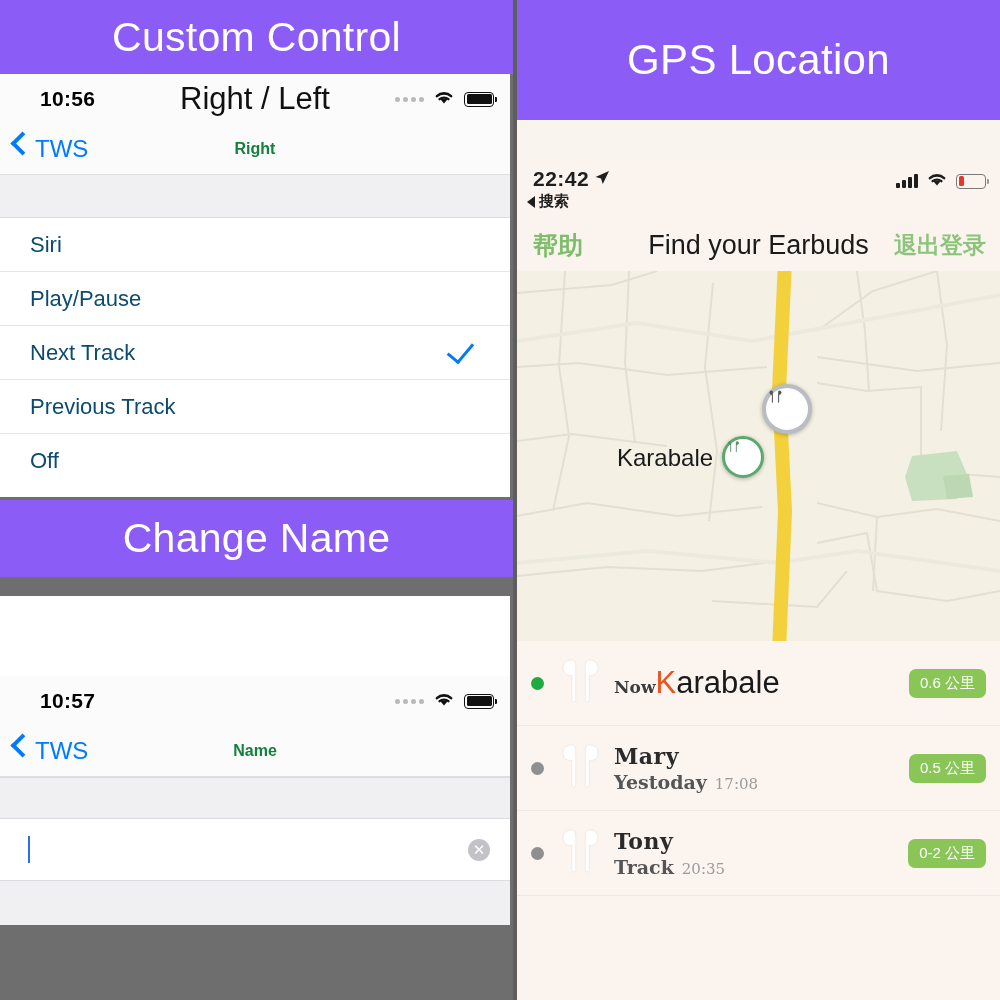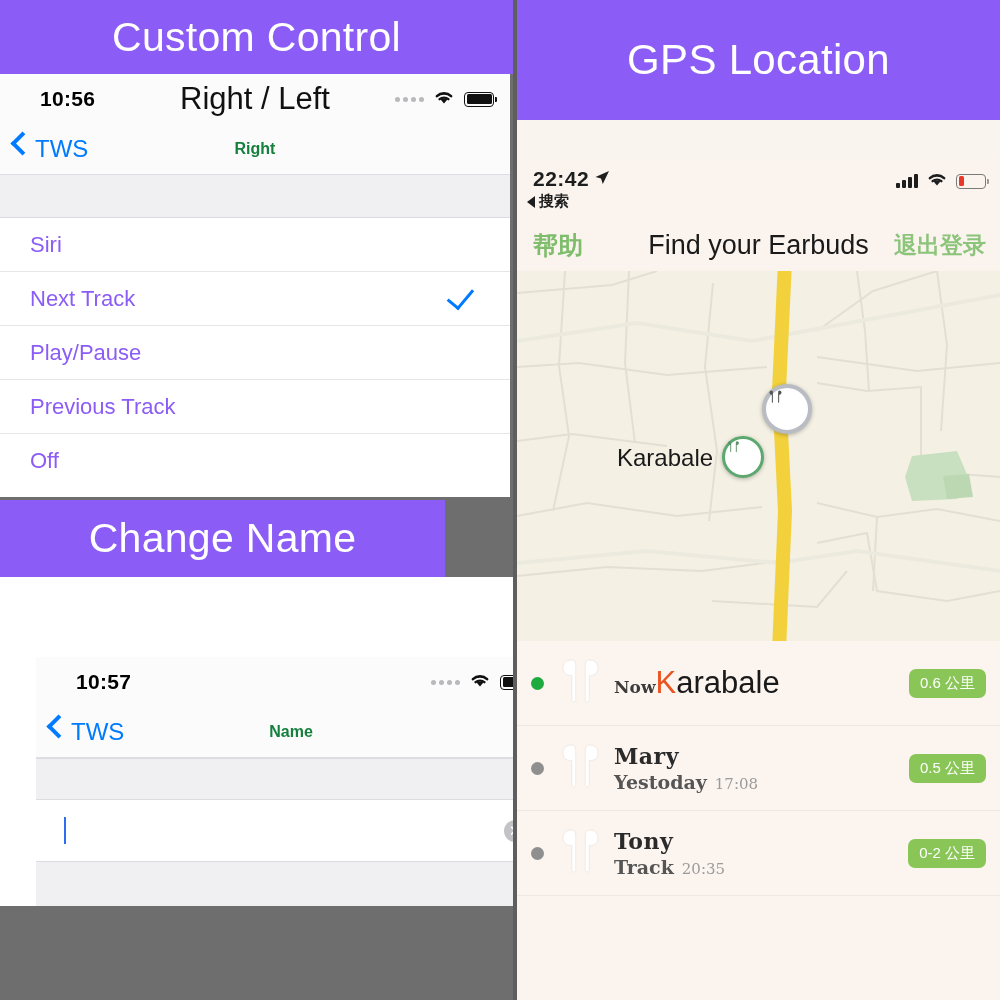--- a/index.html
+++ b/index.html
@@ -101,44 +101,43 @@
     font-size: 16px; font-weight: bold; color: #15803d;
   }
   .group-gap { height: 42px; background: #f0f0f3; border-bottom: 1px solid #dcdce0; }
 
   .opt-list { background: #ffffff; }
   .opt-row {
     height: 54px;
     display: flex; align-items: center;
     padding: 0 22px 0 30px;
     border-bottom: 1px solid #e6e6ea;
-    font-size: 22px; color: #8b5cf6;
+    font-size: 22px; color: #0c4a6e;
     box-sizing: border-box;
   }
   .opt-row:last-child { border-bottom: none; }
   .opt-label { flex: 1; }
   .check {
     width: 22px; height: 12px;
     border-left: 3.5px solid #007aff;
     border-bottom: 3.5px solid #007aff;
     transform: rotate(-50deg) translateY(-4px);
     margin-right: 12px;
   }
 
   #banner-change-name {
     position: absolute; left: 0; top: 500px;
-    width: 445px; height: 77px;
+    width: 513px; height: 77px;
     font-size: 41px;
   }
   #panel-change-name {
-    position: absolute; left: 0; top: 577px;
+    position: absolute; left: 0; top: 596px;
     width: 510px; height: 329px;
     background: #ffffff;
     overflow: hidden;
-    padding-left: 36px;
   }
   .blank-white { height: 80px; background: #ffffff; }
   .name-gap { height: 40px; background: #f0f0f3; border-top: 1px solid #dcdce0; border-bottom: 1px solid #dcdce0;}
   .name-field-row {
     height: 62px; background: #ffffff;
     display: flex; align-items: center;
     padding: 0 20px 0 27px;
     border-bottom: 1px solid #dcdce0;
     box-sizing: border-box;
   }
@@ -337,25 +336,25 @@
         <span class="nav-title">Right</span>
       </div>
 
       <div class="group-gap"></div>
 
       <div class="opt-list">
         <div class="opt-row">
           <span class="opt-label">Siri</span>
         </div>
         <div class="opt-row">
+          <span class="opt-label">Play/Pause</span>
+        </div>
+        <div class="opt-row">
           <span class="opt-label">Next Track</span>
           <span class="check"></span>
-        </div>
-        <div class="opt-row">
-          <span class="opt-label">Play/Pause</span>
         </div>
         <div class="opt-row">
           <span class="opt-label">Previous Track</span>
         </div>
         <div class="opt-row">
           <span class="opt-label">Off</span>
         </div>
       </div>
     </div>
 

